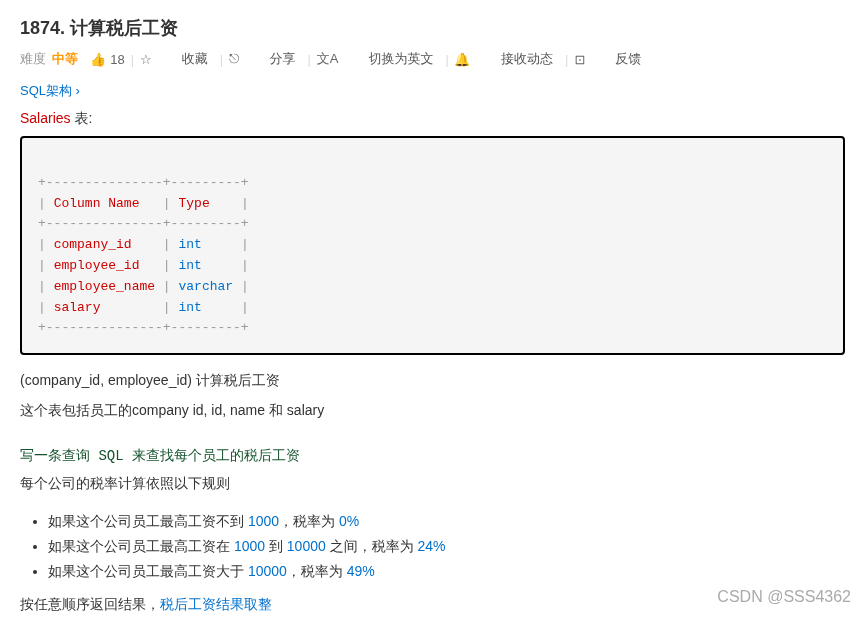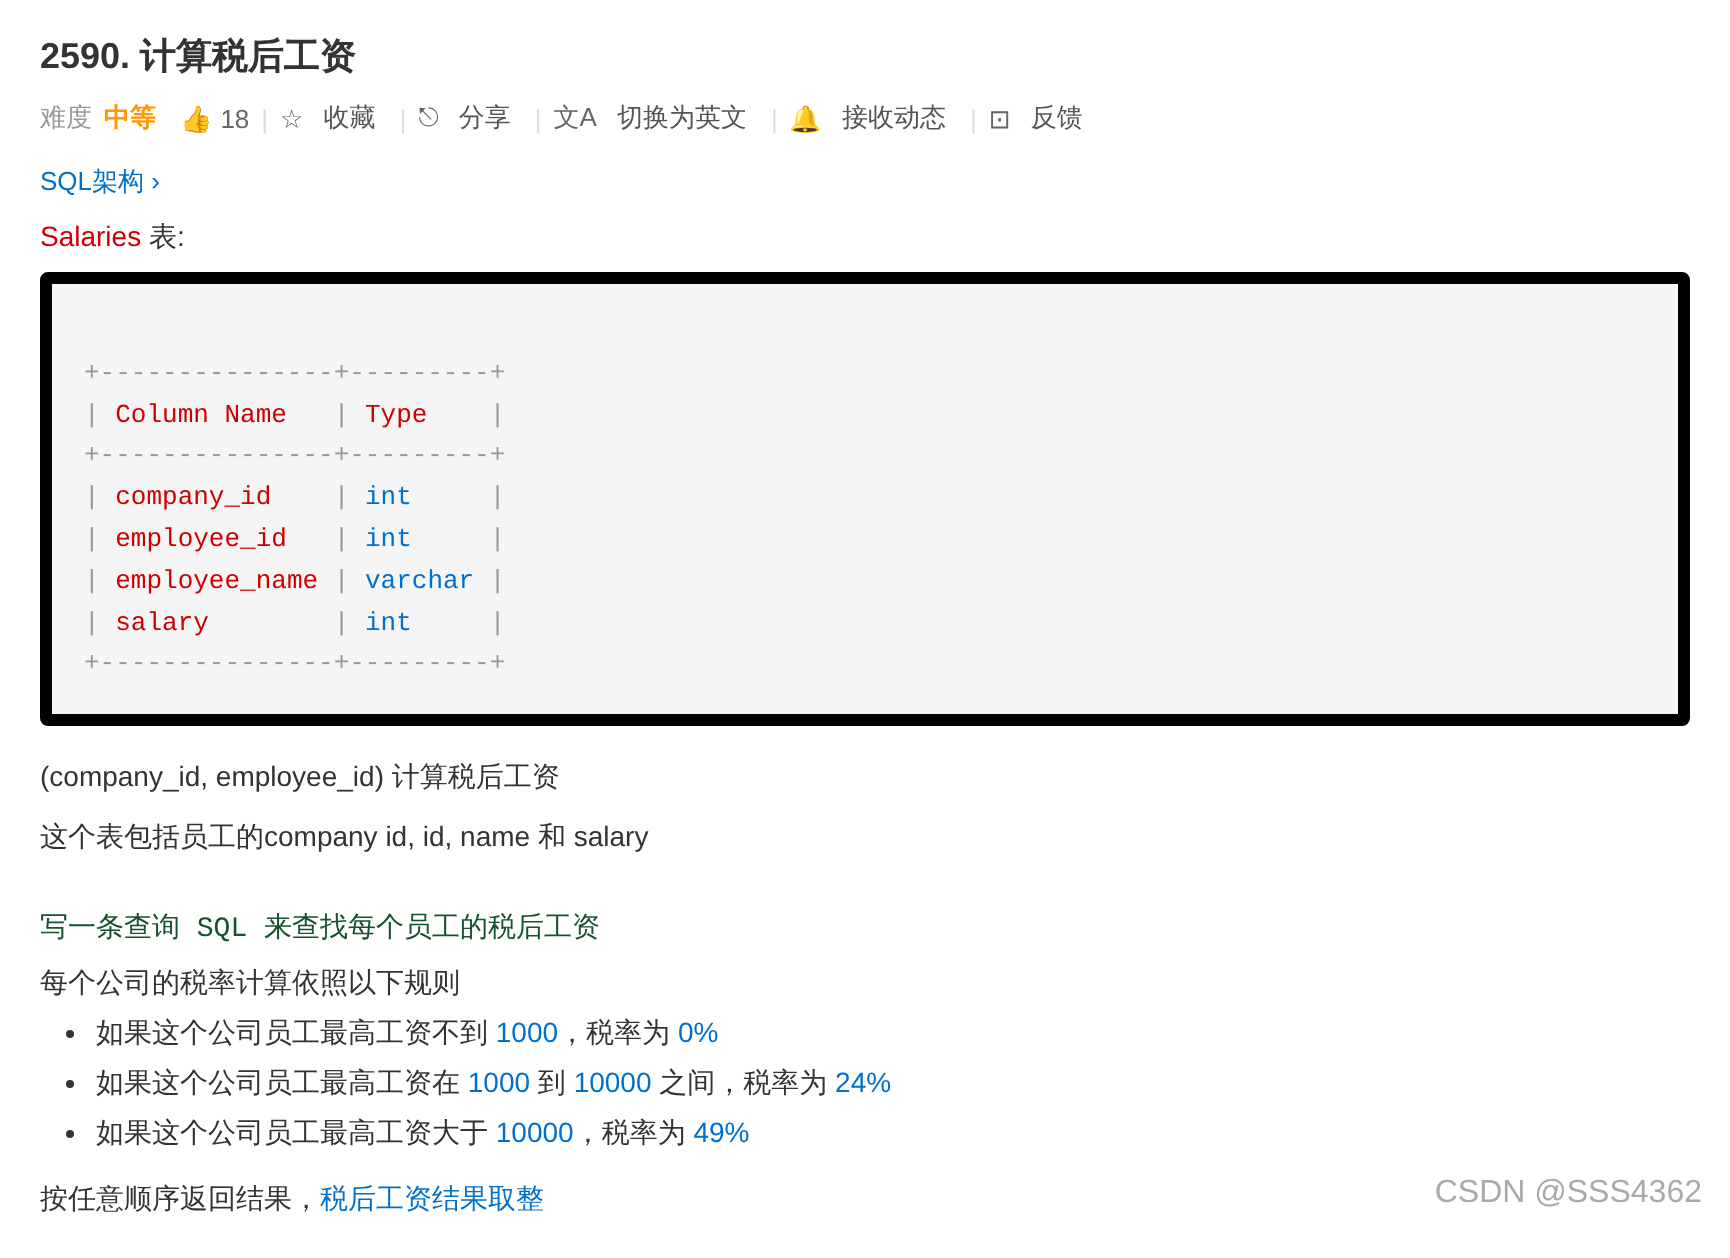--- a/index.html
+++ b/index.html
@@ -42,20 +42,21 @@
     }
 
     .toolbar-item {
       display: flex;
       align-items: center;
       gap: 3px;
       color: #555;
       cursor: pointer;
       padding: 2px 6px;
       border-radius: 3px;
+      margin-left: 20px;
     }
 
     .toolbar-icon {
       font-size: 13px;
     }
 
     .divider-v {
       color: #ddd;
       margin: 0 2px;
     }
@@ -68,21 +69,21 @@
     }
 
     .section-label {
       font-size: 14px;
       color: #333;
       margin-bottom: 8px;
     }
 
     .code-block {
       background: #f5f5f5;
-      border: 6px solid #000000;
+      border: 2px solid #000000;
       border-radius: 4px;
       padding: 14px 16px;
       font-family: "Courier New", Consolas, monospace;
       font-size: 13px;
       line-height: 1.6;
       color: #c00;
       margin-bottom: 14px;
       white-space: pre;
     }
 
@@ -104,21 +105,21 @@
     .question-title {
       font-size: 14px;
       color: #14532d;
       margin-bottom: 10px;
       font-family: Liberation Mono, monospace;
     }
 
     .rule-title {
       font-size: 14px;
       color: #333;
-      margin-bottom: 3px;
+      margin-bottom: 16px;
     }
 
     .rule-list {
       list-style: disc;
       padding-left: 28px;
       margin-bottom: 12px;
     }
 
     .rule-list li {
       font-size: 14px;
@@ -148,21 +149,21 @@
       color: #aaa;
     }
 
     .table-border { color: #999; }
     .col-name-red { color: #c00; }
     .col-type-blue { color: #0070cc; }
   </style>
 </head>
 <body>
 
-<div class="page-title">2590. 计算税后工资</div>
+<div class="page-title">1874. 计算税后工资</div>
 
 <div class="toolbar">
   <span class="toolbar-label">难度</span>
   <span class="toolbar-difficulty">中等</span>
 
   <span class="toolbar-icon">👍</span>
   <span>18</span>
   <span class="divider-v">|</span>
 
   <span class="toolbar-icon">☆</span>

